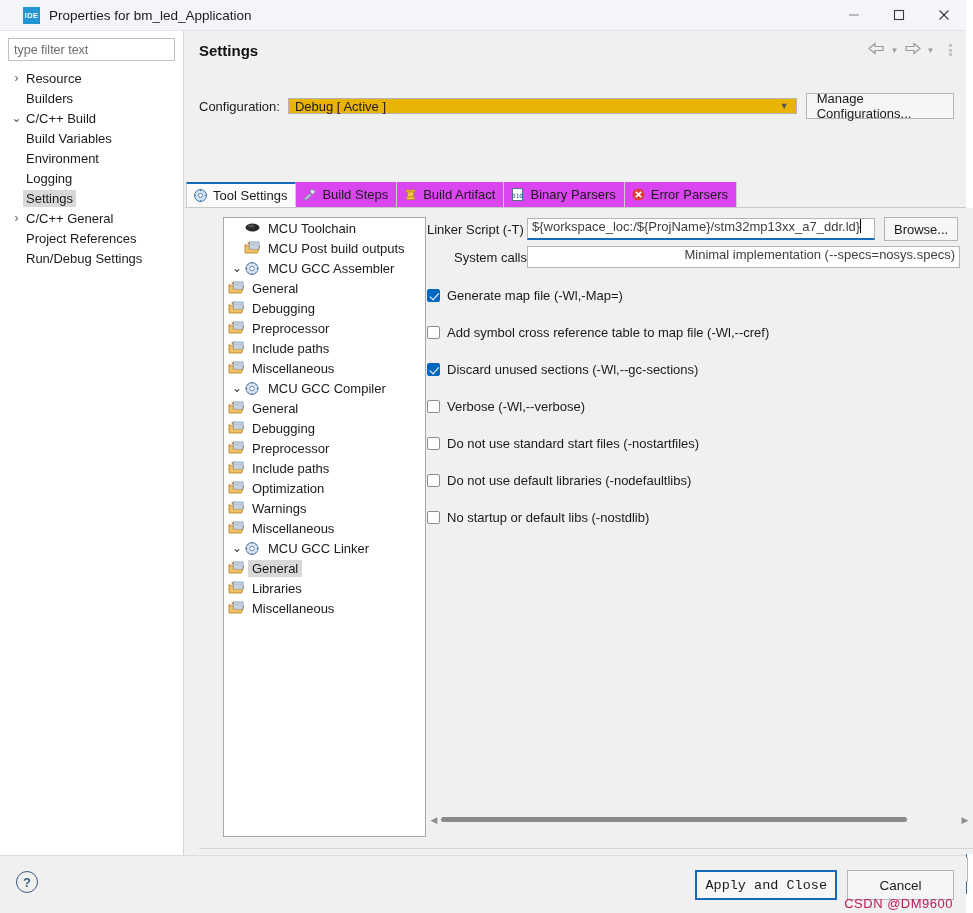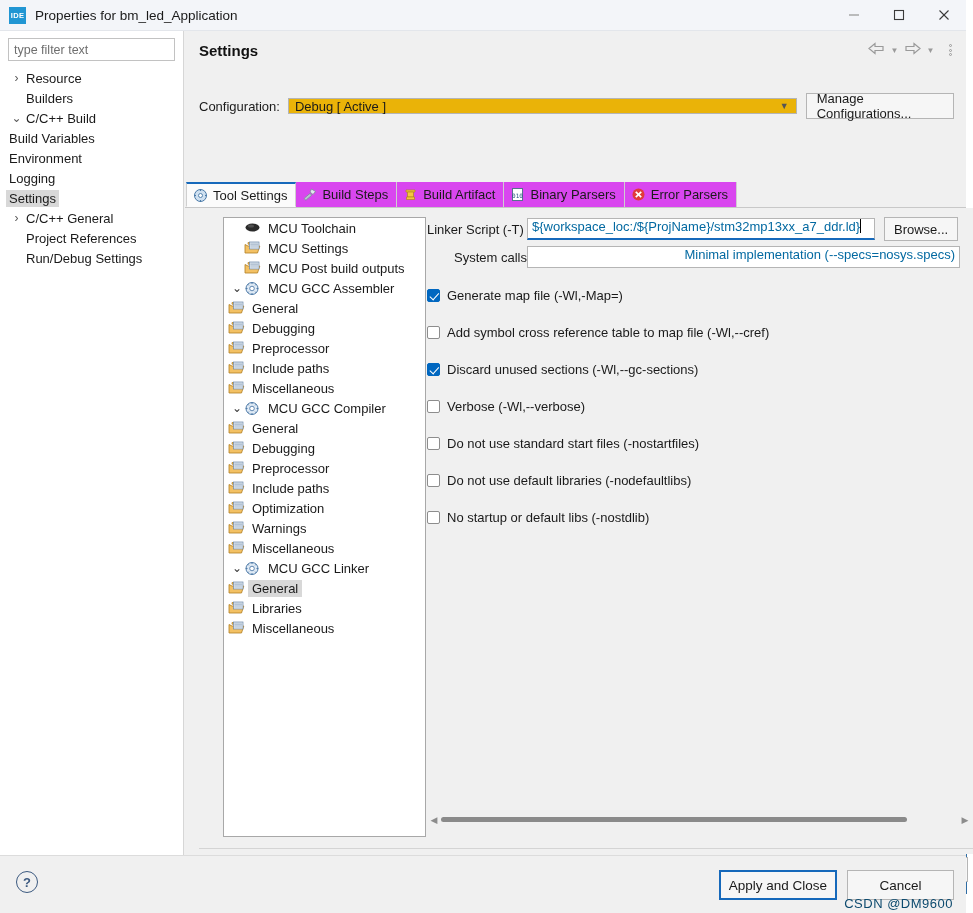--- a/index.html
+++ b/index.html
@@ -31,21 +31,21 @@
 
   
   .titlebar {
     position: absolute; left: 0; top: 0;
     width: 966px; height: 31px;
     background: #f3f5f9;
     border-bottom: 1px solid #e3e6eb;
     display: flex; align-items: center;
   }
   .title-ide-icon {
-    width: 17px; height: 17px; margin-left: 9px;
+    width: 17px; height: 17px; margin-left: 23px;
     background: #2196d3;
     color: #fff; font-size: 7.5px; font-weight: bold;
     display: flex; align-items: center; justify-content: center;
     letter-spacing: 0.3px;
   }
   .title-text {
     margin-left: 9px; font-size: 13.5px; color: #1a1a1a;
   }
   .win-controls { margin-left: auto; display: flex; height: 31px; }
   .win-btn {
@@ -84,21 +84,21 @@
     display: flex; align-items: center;
     height: 20px; padding-left: 10px;
     font-size: 13px; white-space: nowrap;
   }
   .tree-row .arrow {
     width: 13px; color: #5a5a5a; font-size: 9px;
     display: inline-block; text-align: center; flex: 0 0 13px;
   }
   .tree-row .lbl { padding: 1px 3px; }
   .tree-row.sel .lbl { background: #d8d8d8; }
-  .tree-row.indent1 { padding-left: 6px; }
+  .tree-row.indent1 { padding-left: 23px; }
 
   
   .right-panel {
     position: absolute; left: 185px; top: 0;
     width: 781px; height: 824px;
     background: #f0f0f0;
   }
   .settings-header {
     position: absolute; left: 0; top: 0;
     width: 781px; height: 38px;
@@ -200,21 +200,21 @@
   
   .opt-pane {
     position: absolute; left: 228px; top: 9px;
     width: 545px; height: 620px;
   }
   .opt-row { display: flex; align-items: center; height: 24px; }
   .opt-lbl { width: 100px; font-size: 13px; flex: 0 0 100px; }
   .txt-field {
     height: 22px; border: 1px solid #b5b5b5; background: #fff;
     font-family: "Liberation Sans", sans-serif; font-size: 13px;
-    padding: 0 4px; color: #0369a1; position: relative;
+    padding: 0 4px; color: #404040; position: relative;
   }
   .linker-field { width: 348px; border-bottom: 2px solid #1669bb; }
   .syscalls-field { width: 433px; }
   .browse-btn {
     margin-left: 9px; height: 24px; padding: 0 9px;
     border: 1px solid #b5b5b5; background: #f6f6f6;
     font-family: "Liberation Sans", sans-serif; font-size: 13px;
     display: flex; align-items: center; cursor: default;
     white-space: nowrap; overflow: hidden;
   }
@@ -278,34 +278,34 @@
     color: #3c5a80; font-size: 13px; font-weight: bold;
     display: flex; align-items: center; justify-content: center;
   }
   .footer-btns {
     position: absolute; right: 12px; top: 14px;
     display: flex; gap: 10px; align-items: center;
   }
   .btn-default {
     border: 2px solid #1669bb; background: #f6f6f6;
     height: 30px; min-width: 107px; padding: 0 8px;
-    font-family: Liberation Sans, sans-serif; font-size: 13.5px;
+    font-family: Liberation Mono, monospace; font-size: 13.5px;
     display: flex; align-items: center; justify-content: center;
     cursor: default;
   }
   .btn-cancel {
     border: 1px solid #b5b5b5; background: #f6f6f6;
     height: 30px; min-width: 107px; padding: 0 8px;
     font-family: "Liberation Sans", sans-serif; font-size: 13.5px;
     display: flex; align-items: center; justify-content: center;
     cursor: default;
   }
   .watermark {
     position: absolute; right: 13px; top: 40px;
-    font-size: 13px; color: #0c4a6e; letter-spacing: 0.5px;
+    font-size: 13px; color: #be185d; letter-spacing: 0.5px;
     font-family: "Liberation Sans", sans-serif;
   }
   .caret-bar {
     display: inline-block; width: 1px; height: 14px;
     background: #000; vertical-align: -2px; margin-left: 0px;
   }
 </style>
 </head>
 <body>
 
@@ -464,35 +464,20 @@
       <div class="tool-area">
 
         <div class="tool-tree" id="tool-tree">
             <div class="ttrow">
               <span class="tarrow" style="font-size: 12px;"></span>
               <span class="ticon"><svg width="17" height="13" viewBox="0 0 17 13">
                   <ellipse cx="8.5" cy="6.5" rx="7" ry="4" fill="#2b2b2b"></ellipse>
                   <ellipse cx="7" cy="5" rx="3" ry="1.6" fill="#5a5a5a" opacity="0.8"></ellipse>
                 </svg></span>
               <span class="tlbl">MCU Toolchain</span>
-            </div>
-            <div class="ttrow">
-              <span class="tarrow" style="font-size: 12px;"></span>
-              <span class="ticon"><svg width="17" height="14" viewBox="0 0 17 14">
-                  <path d="M1 3.5 L1 12 L13.5 12 L15.8 5 L4 5 Z" fill="#f3c164" stroke="#b07d22" stroke-width="0.8"></path>
-                  <path d="M4 1.5 L9 1.5 L10 3.2 L4 3.2 Z" fill="#f3c164" stroke="#b07d22" stroke-width="0.7"></path>
-                  <rect x="5.5" y="1" width="9.5" height="7" fill="#e9eef4" stroke="#6a87a8" stroke-width="0.7"></rect>
-                  <g stroke="#7f99b5" stroke-width="0.5">
-                    <line x1="6.3" y1="2.2" x2="14.2" y2="2.2"></line>
-                    <line x1="6.3" y1="3.5" x2="14.2" y2="3.5"></line>
-                    <line x1="6.3" y1="4.8" x2="14.2" y2="4.8"></line>
-                    <line x1="6.3" y1="6.1" x2="14.2" y2="6.1"></line>
-                  </g>
-                </svg></span>
-              <span class="tlbl">MCU Settings</span>
             </div>
             <div class="ttrow">
               <span class="tarrow" style="font-size: 12px;"></span>
               <span class="ticon"><svg width="17" height="14" viewBox="0 0 17 14">
                   <path d="M1 3.5 L1 12 L13.5 12 L15.8 5 L4 5 Z" fill="#f3c164" stroke="#b07d22" stroke-width="0.8"></path>
                   <path d="M4 1.5 L9 1.5 L10 3.2 L4 3.2 Z" fill="#f3c164" stroke="#b07d22" stroke-width="0.7"></path>
                   <rect x="5.5" y="1" width="9.5" height="7" fill="#e9eef4" stroke="#6a87a8" stroke-width="0.7"></rect>
                   <g stroke="#7f99b5" stroke-width="0.5">
                     <line x1="6.3" y1="2.2" x2="14.2" y2="2.2"></line>
                     <line x1="6.3" y1="3.5" x2="14.2" y2="3.5"></line>

